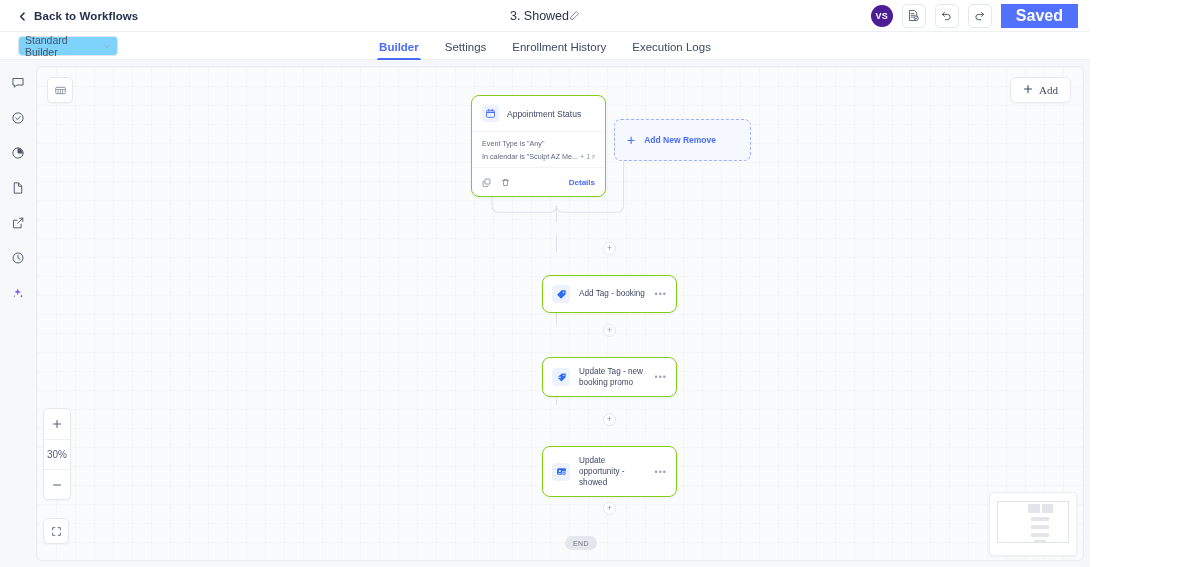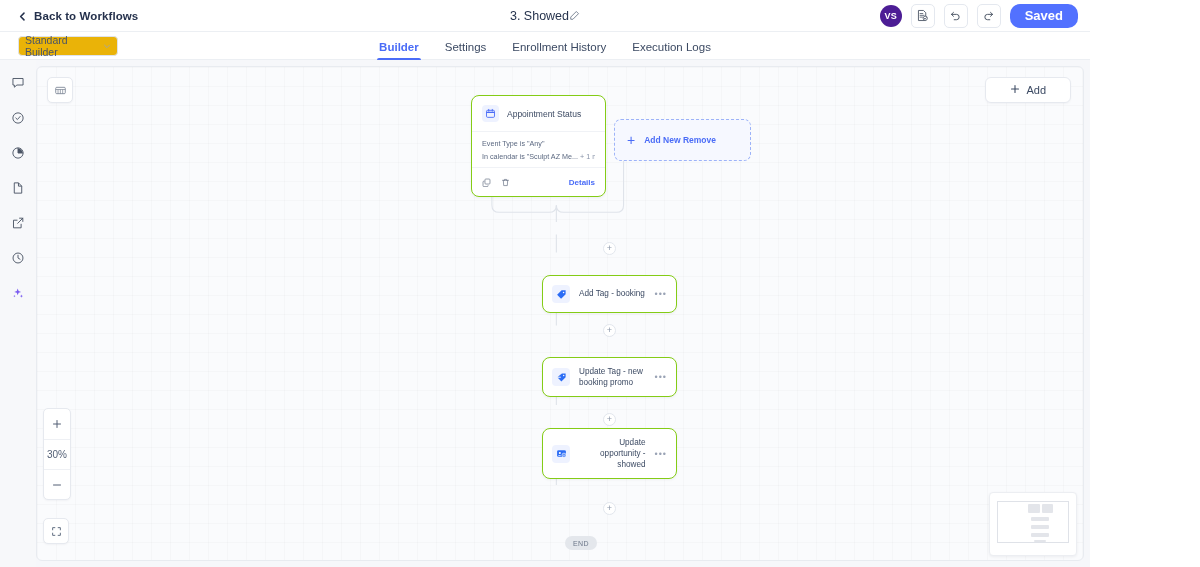--- a/index.html
+++ b/index.html
@@ -43,37 +43,37 @@
     display: flex; align-items: center; justify-content: center;
     letter-spacing: .3px; cursor: pointer;
   }
   .icon-btn {
     width: 24px; height: 24px; border-radius: 5px;
     border: 1px solid #e4e8ef; background: #fff;
     display: flex; align-items: center; justify-content: center;
     cursor: pointer;
   }
   .saved-btn {
-    height: 24px; padding: 0 15px; border-radius: 10px;
+    height: 24px; padding: 0 15px; border-radius: 0;
     background: #5271ff; color: #fff; border: none;
-    font-size: 13px; font-weight: bold; font-family: inherit;
+    font-size: 16px; font-weight: bold; font-family: inherit;
     display: flex; align-items: center; cursor: pointer;
   }
 
   
   .subbar {
     height: 28px; flex: 0 0 28px;
     display: flex; align-items: center;
     background: #fff; border-bottom: 1px solid #eceff3;
     padding: 0 12px 0 18px; position: relative;
   }
   .builder-select {
     width: 100px; height: 20px;
     border: 1px solid #dfe3ea; border-radius: 4px;
-    background: #eab308; font-size: 10.5px; color: #4a5568;
+    background: #7dd3fc; font-size: 10.5px; color: #4a5568;
     display: flex; align-items: center; padding: 0 6px;
     position: relative; cursor: pointer;
   }
   .builder-select .caret { margin-left: auto; }
 
   .tabs {
     position: absolute; left: 0; right: 0; top: 0; bottom: 0;
     display: flex; align-items: flex-end; justify-content: center; gap: 26px;
     pointer-events: none;
   }
@@ -135,25 +135,25 @@
   }
 
   .canvas-btn {
     position: absolute; width: 26px; height: 26px;
     border: 1px solid #e6e9ef; border-radius: 5px; background: #fff;
     display: flex; align-items: center; justify-content: center;
     cursor: pointer; box-shadow: 0 1px 2px rgba(16,24,40,.04);
   }
   .add-btn {
     position: absolute; right: 12px; top: 10px;
-    height: 26px; padding: 0 24px;
+    height: 26px; padding: 0 12px;
     border: 1px solid #e6e9ef; border-radius: 6px; background: #fff;
     display: flex; align-items: center; gap: 6px;
     font-size: 11px; color: #3c4a63; cursor: pointer;
-    box-shadow: 0 1px 2px rgba(16,24,40,.04); font-family: Liberation Sans, sans-serif;
+    box-shadow: 0 1px 2px rgba(16,24,40,.04); font-family: Liberation Serif, serif;
   }
 
   
   .zoom-cluster {
     position: absolute; left: 6px; bottom: 60px;
     width: 28px; border: 1px solid #e6e9ef; border-radius: 5px;
     background: #fff; overflow: hidden;
     box-shadow: 0 1px 2px rgba(16,24,40,.04);
   }
   .zoom-cell {
@@ -462,21 +462,21 @@
               <svg viewBox="0 0 16 16" width="11" height="11">
                   <path d="M8.6 2.2H14v5.4l-6.2 6.2L2 7.8z" fill="#2b6cf5"></path>
                   <circle cx="11.2" cy="5" r="1" fill="#fff"></circle>
                   <path d="M2.2 7.6h4.2" stroke="#fff" stroke-width="1.4" stroke-linecap="round"></path>
                 </svg>
             </span>
             <span class="an-label">Update Tag - new booking promo</span>
             <span class="an-dots">•••</span>
           </div>
 
-          <div class="node action-node" style="top:361px;text-align:right;">
+          <div class="node action-node" style="top:379px;">
             <span class="an-ico">
               <svg viewBox="0 0 16 16" width="11" height="11">
                   <rect x="1.6" y="3.2" width="12.8" height="9.6" rx="2" fill="#2b6cf5"></rect>
                   <circle cx="5.6" cy="7.2" r="1.5" fill="#fff"></circle>
                   <path d="M2.8 11.4c.6-1.5 4.1-1.5 4.7 0z" fill="#fff"></path>
                   <circle cx="11.6" cy="10.4" r="2.9" fill="#2b6cf5" stroke="#fff" stroke-width="1"></circle>
                   <path d="M10.4 10.4h2.4" stroke="#fff" stroke-width="1.1" stroke-linecap="round"></path>
                 </svg>
             </span>
             <span class="an-label">Update opportunity - showed</span>

